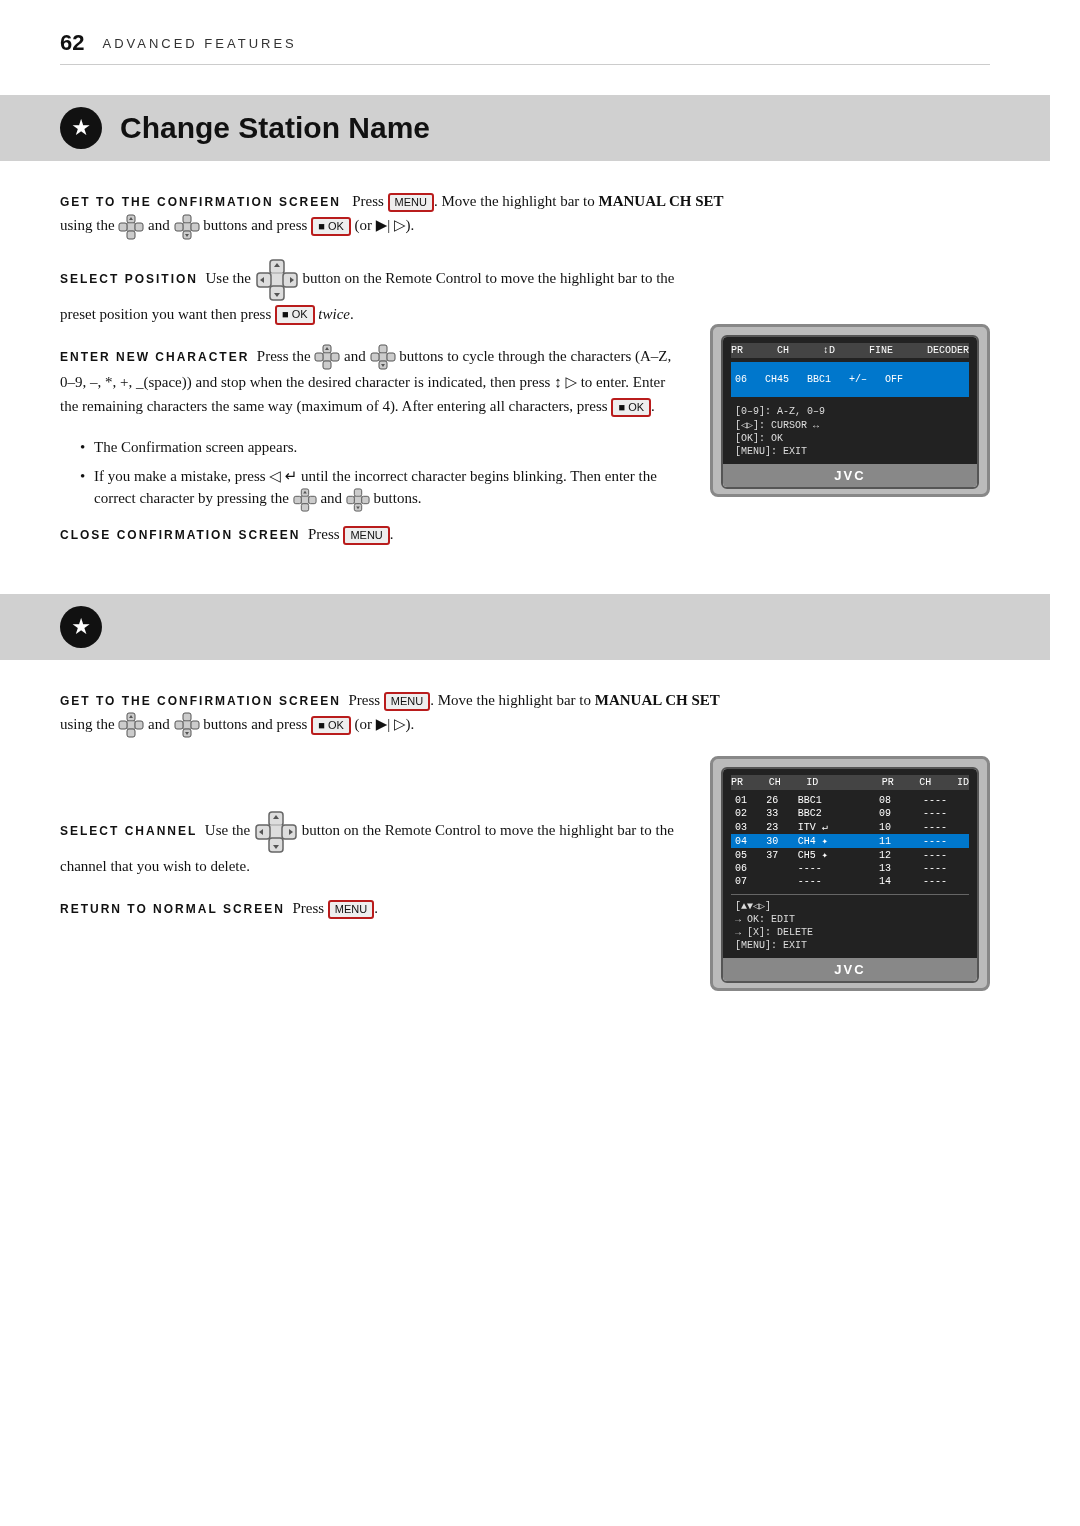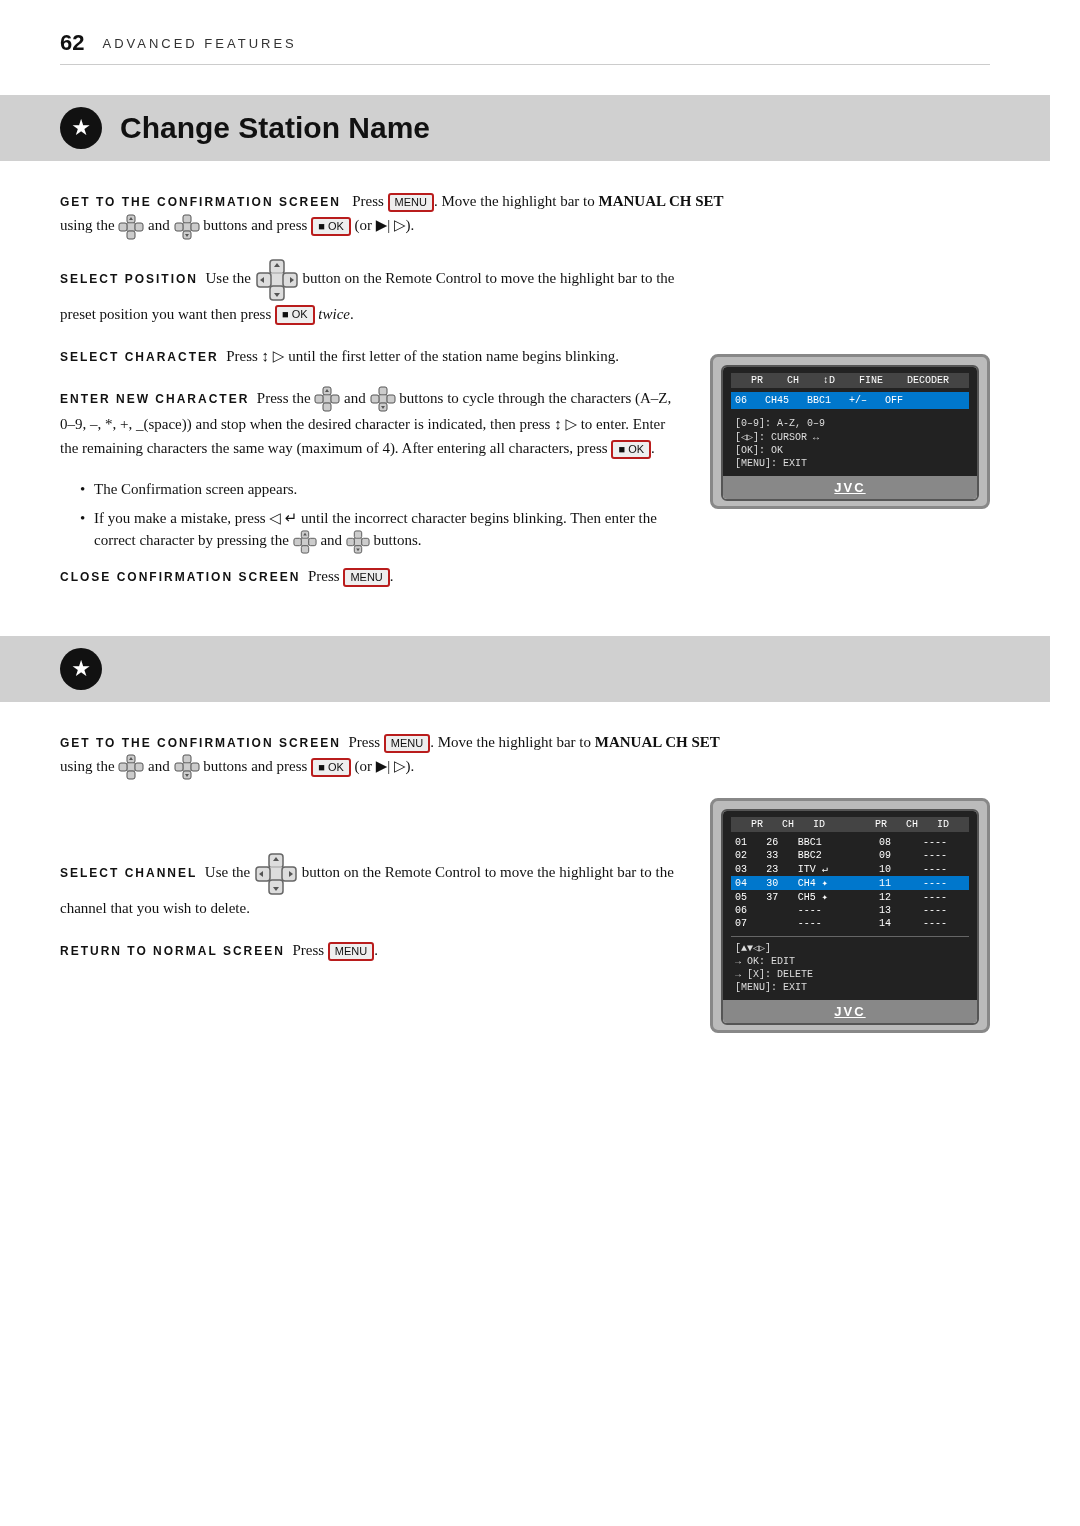--- a/index.html
+++ b/index.html
@@ -126,47 +126,46 @@
       color: #fff;
       padding: 6px 8px;
     }
 
     .tv-header-row {
       display: flex;
       justify-content: space-between;
       background: #444;
       color: #fff;
       font-size: 10px;
-      padding: 2px 20px;
+      padding: 2px 0;
       margin-bottom: 4px;
     }
 
     .tv-highlight-row {
       background: #0077cc;
       color: #fff;
-      padding: 3px 4px;
+      padding: 12px 4px;
       font-size: 10px;
     }
 
     .tv-info-row {
       color: #ddd;
       font-size: 10px;
       padding: 1px 4px;
     }
 
     .tv-bottom {
       background: #888;
       color: #fff;
       text-align: center;
       font-size: 13px;
       font-weight: bold;
       padding: 4px;
       letter-spacing: 2px;
       font-family: Arial, sans-serif;
-      text-decoration: underline;
     }
 
     .tv-outer {
       background: #bbb;
       border: 3px solid #888;
       border-radius: 8px;
       padding: 8px 8px 5px 8px;
     }
 
     
@@ -292,24 +291,20 @@
             <rect x="2" y="15" width="14" height="14" rx="3" fill="#ddd" stroke="#666" stroke-width="1.5"></rect>
             <rect x="28" y="15" width="14" height="14" rx="3" fill="#ddd" stroke="#666" stroke-width="1.5"></rect>
             <polygon points="22,5 19,9 25,9" fill="#555"></polygon>
             <polygon points="22,39 19,35 25,35" fill="#555"></polygon>
             <polygon points="5,22 9,19 9,25" fill="#555"></polygon>
             <polygon points="39,22 35,19 35,25" fill="#555"></polygon>
           </svg>
           button on the Remote Control to move the highlight bar to the preset position you want then press <span class="btn-icon">■ OK</span> <em>twice</em>.
         </div>
 
-        <div class="instruction-block">
-          <span class="instruction-label">SELECT CHARACTER</span>
-          &nbsp;Press ↕ ▷ until the first letter of the station name begins blinking.
-        </div>
 
         <div class="instruction-block">
           <span class="instruction-label">ENTER NEW CHARACTER</span>
           &nbsp;Press the
           <svg class="dpad-svg" width="26" height="26" viewBox="0 0 26 26">
             <rect x="9" y="1" width="8" height="8" rx="2" fill="#ccc" stroke="#555" stroke-width="1"></rect>
             <rect x="9" y="9" width="8" height="8" fill="#ccc" stroke="#555" stroke-width="0.5"></rect>
             <rect x="9" y="17" width="8" height="8" rx="2" fill="#ccc" stroke="#555" stroke-width="1"></rect>
             <rect x="1" y="9" width="8" height="8" rx="2" fill="#ccc" stroke="#555" stroke-width="1"></rect>
             <rect x="17" y="9" width="8" height="8" rx="2" fill="#ccc" stroke="#555" stroke-width="1"></rect>

